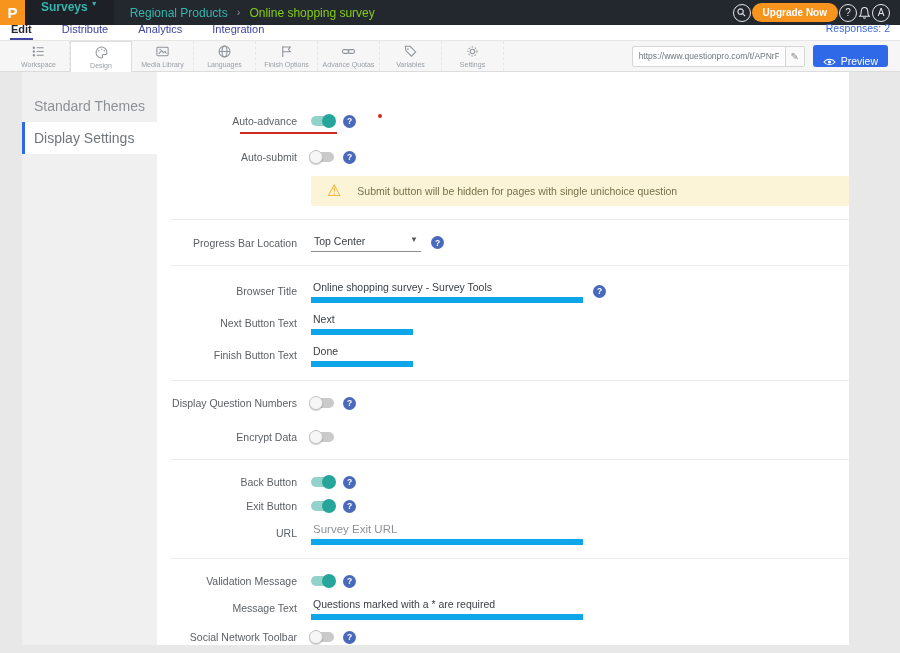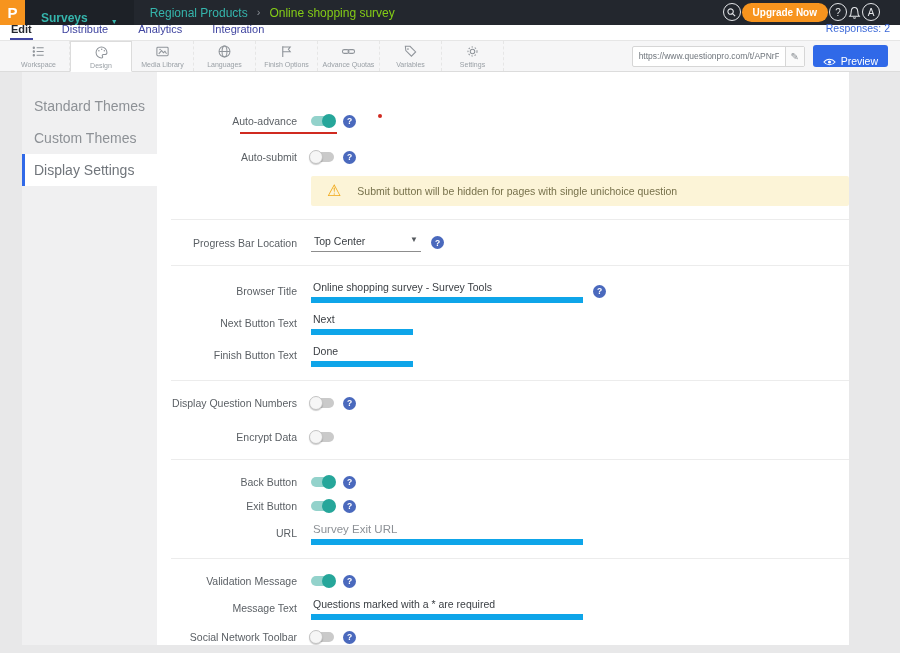--- a/index.html
+++ b/index.html
@@ -2,27 +2,27 @@
 <html><head>
 <meta charset="utf-8">
 <style>
   *{box-sizing:border-box;margin:0;padding:0}
   html,body{width:900px;height:653px;overflow:hidden}
   body{font-family:"Liberation Sans",sans-serif;background:#e8e8e9}
 
   
   .topbar{height:25px;background:#23272e;display:flex;align-items:center;color:#d7dade}
   .logo{width:25px;height:25px;background:#f7941e;color:#fff;display:flex;align-items:center;justify-content:center;font-weight:bold;font-size:15px;flex-shrink:0;cursor:pointer}
-  .surveys{display:flex;align-items:flex-end;gap:23px;color:#35b5ac;font-size:12px;font-weight:bold;padding:0 16px;height:100%;background:#1d2127;cursor:pointer}
+  .surveys{display:flex;align-items:flex-start;gap:3px;color:#35b5ac;font-size:12px;font-weight:bold;padding:0 16px;height:100%;background:#1d2127;cursor:pointer}
   .caret{font-size:7px;color:#35b5ac}
   .crumb{display:flex;align-items:flex-start;gap:9px;padding-left:16px;font-size:12px}
   .crumb-project{color:#35b5ac;cursor:pointer}
   .crumb-sep{color:#8a8f96;font-size:11px}
   .crumb-page{color:#84cc16}
-  .topbar-right{margin-left:auto;display:flex;gap:1px;padding-right:20px}
+  .topbar-right{margin-left:auto;display:flex;align-items:center;gap:1px;padding-right:10px}
   .round-icon{width:18px;height:18px;border:1px solid #e4e6e9;border-radius:50%;display:flex;align-items:center;justify-content:center;font-size:10px;color:#e4e6e9;cursor:pointer;background:transparent}
   .upgrade{background:#f7941e;color:#fff;font-size:10px;border:none;border-radius:10px;padding:4px 11px;font-weight:bold;cursor:pointer;font-family:"Liberation Sans",sans-serif}
   .bell{cursor:pointer;display:flex;align-items:center}
 
   
   .navbar{height:16px;background:#fff;display:flex;align-items:flex-end;padding:0 10px;border-bottom:1px solid #e6e6e6}
   .tab{font-size:11px;color:#3f44a0;margin-right:28px;padding:4px 1px 5px;cursor:pointer}
   .tab.active{color:#22262e;font-weight:bold;border-bottom:2px solid #3f44a0;padding-bottom:3px}
   .responses{margin-left:auto;font-size:10.5px;color:#3b68d8;padding-bottom:6px;cursor:pointer}
 
@@ -200,21 +200,20 @@
         </svg>
       <span>Preview</span>
     </button>
   </div>
 </div>
 
 <div class="main">
 
   <div class="sidebar">
     <div class="side-item">Standard Themes</div>
-    <div class="side-item">Custom Themes</div>
     <div class="side-item active">Display Settings</div>
   </div>
 
   <div class="content">
 
     <div class="row gap-18">
       <span class="row-label">Auto-advance</span>
       <span class="switch on">
           <span class="knob"></span>
         </span>

